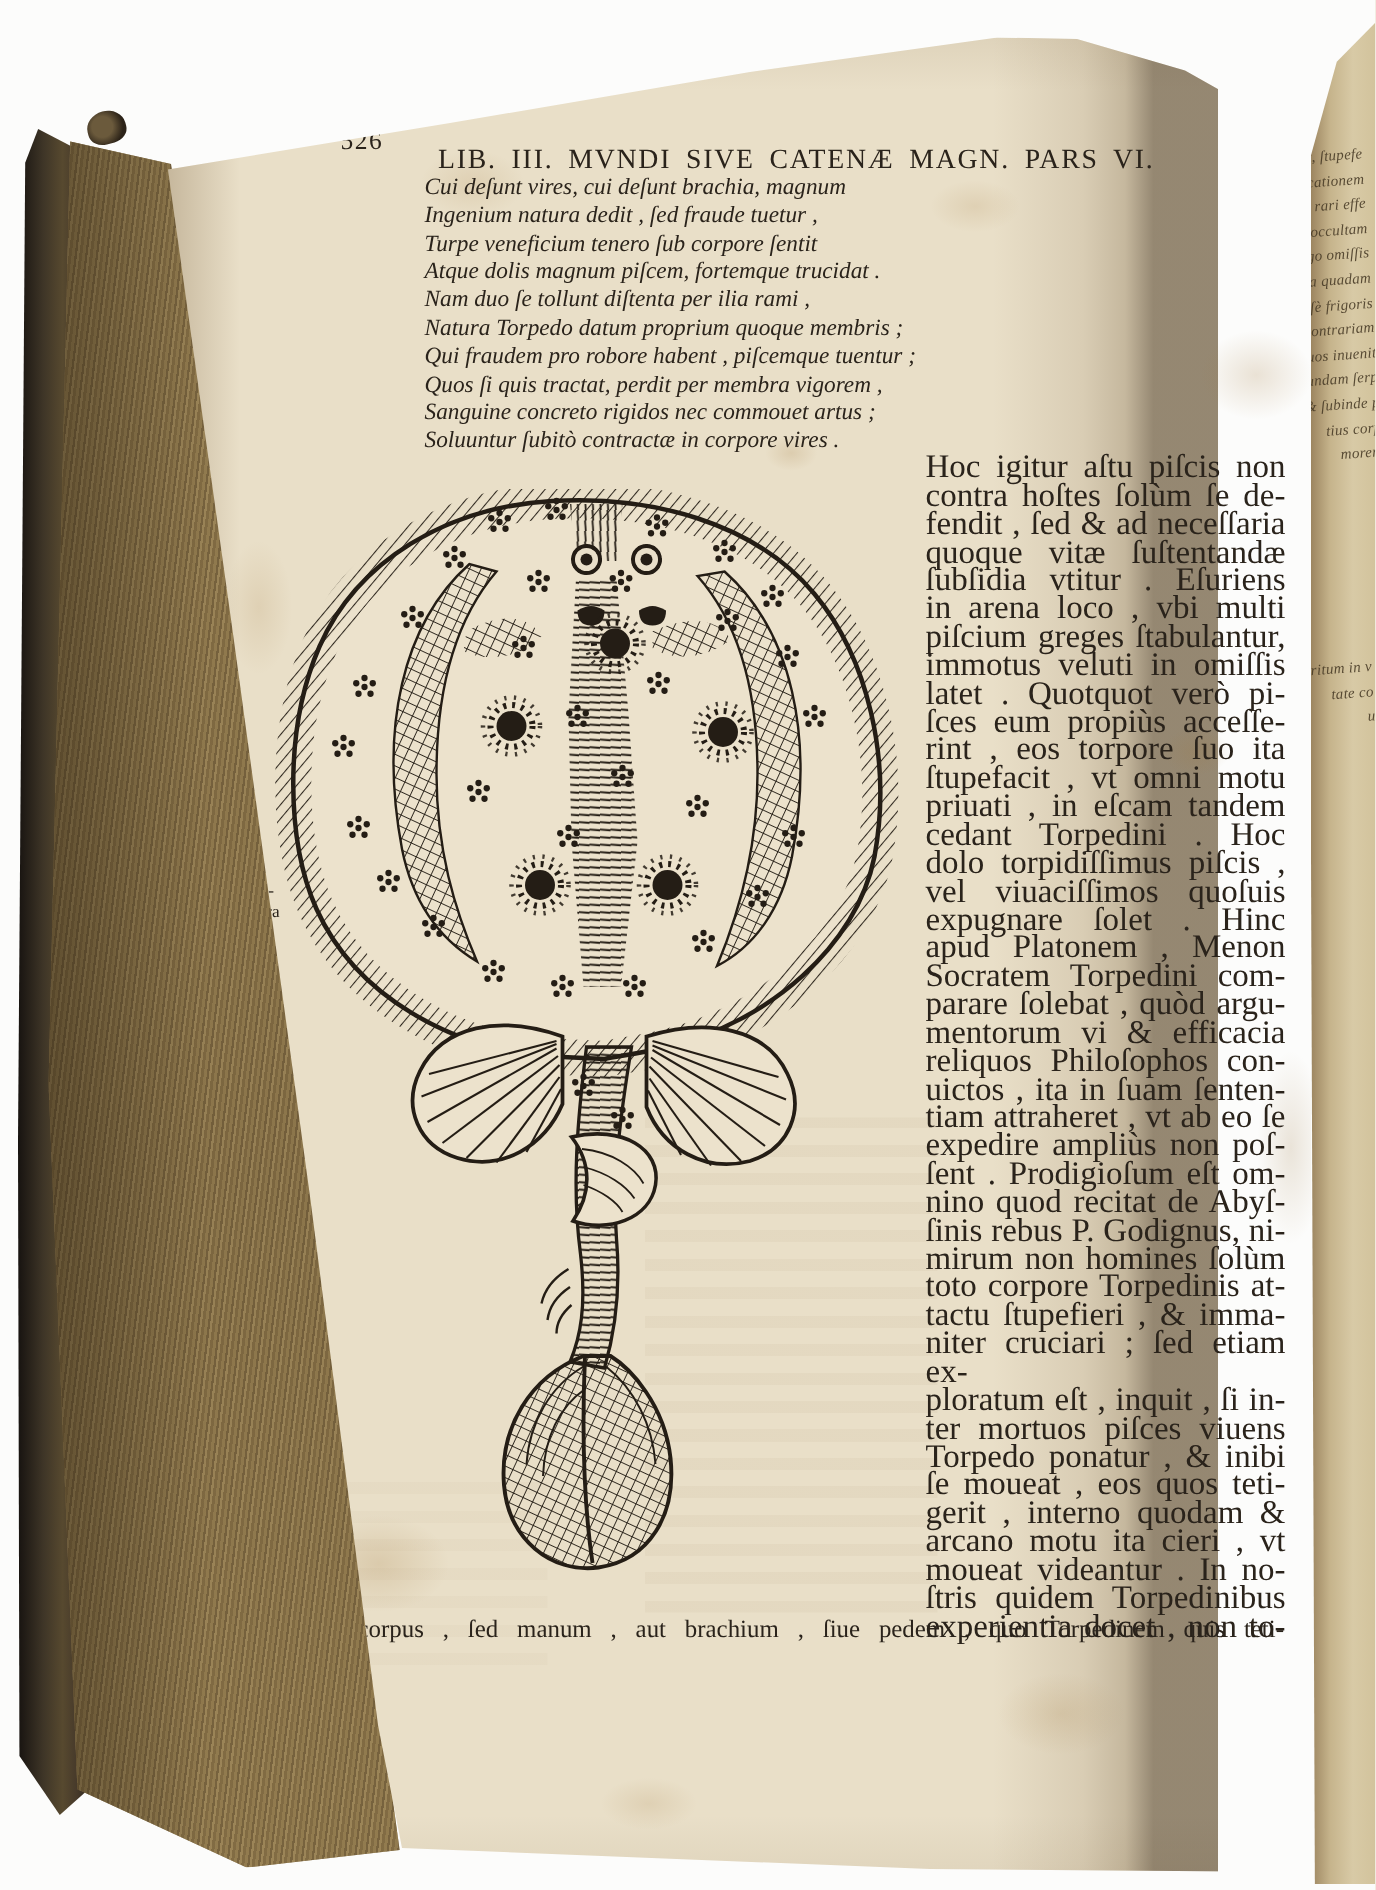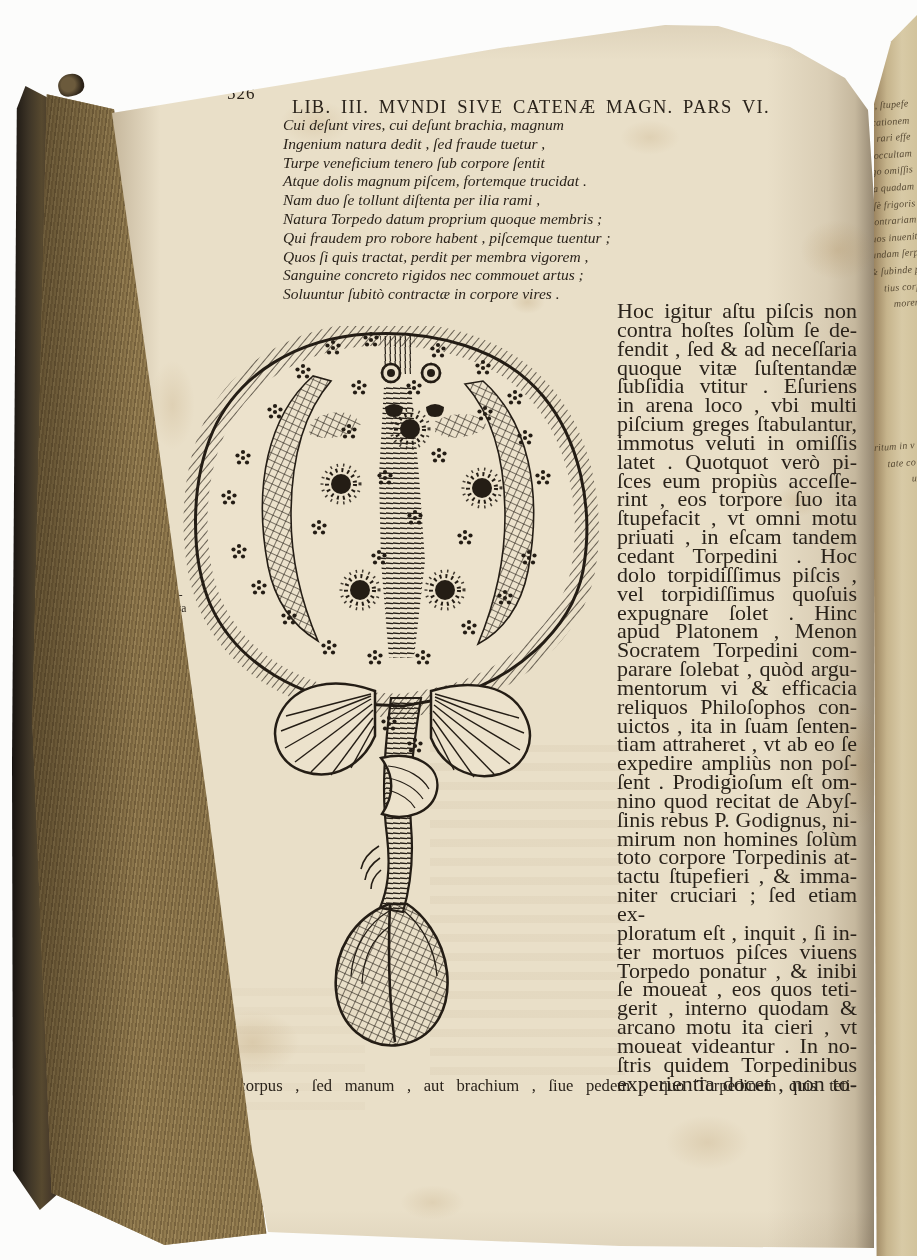--- a/index.html
+++ b/index.html
@@ -23,21 +23,21 @@
   }
   .fore-edge{
     position:absolute;left:30px;top:85px;width:240px;height:1160px;
     background:
       linear-gradient(90deg, rgba(40,30,15,.45), rgba(0,0,0,0) 45%),
       repeating-linear-gradient(97deg,#97805299 0 2px,#6e5a38aa 2px 3.5px,#a68f60a0 3.5px 5px,#7c663f99 5px 7px),
       linear-gradient(180deg,#8d774c,#7a6540 60%,#8a744a);
     clip-path:polygon(7% 0.8%,35% 2.1%,98.5% 99%,56% 100%,9% 95.5%,1% 55%);
   }
   .page{
-    position:absolute;left:0;top:0;width:917px;height:1260px;
+    position:absolute;left:0;top:0;width:812px;height:1260px;
     background:
       linear-gradient(90deg, rgba(125,100,65,.32) 112px, rgba(125,100,65,0) 160px),
       linear-gradient(270deg, rgba(66,49,28,.50) 43px, rgba(105,82,48,.28) 62px, rgba(120,95,60,.14) 90px, rgba(0,0,0,0) 150px),
       linear-gradient(180deg, rgba(120,95,60,.16) 0, rgba(0,0,0,0) 60px),
       linear-gradient(0deg, rgba(120,95,60,.10) 0, rgba(0,0,0,0) 50px),
       var(--page,#e9dfc8);
     clip-path:polygon(112px 113px,300px 82px,500px 48px,665px 25px,718px 26px,790px 47px,845px 78px,868px 110px,874px 200px,874px 1248px,620px 1246px,268px 1232px,252px 1150px,207px 800px,155px 420px);
   }
   .next-page{
     position:absolute;left:874px;top:10px;width:43px;height:1246px;overflow:hidden;
@@ -139,21 +139,21 @@
         <div class="col-line">in arena loco , vbi multi</div>
         <div class="col-line">piſcium greges ſtabulantur,</div>
         <div class="col-line">immotus veluti in omiſſis</div>
         <div class="col-line">latet . Quotquot verò pi-</div>
         <div class="col-line">ſces eum propiùs acceſſe-</div>
         <div class="col-line">rint , eos torpore ſuo ita</div>
         <div class="col-line">ſtupefacit , vt omni motu</div>
         <div class="col-line">priuati , in eſcam tandem</div>
         <div class="col-line">cedant Torpedini . Hoc</div>
         <div class="col-line">dolo torpidiſſimus piſcis ,</div>
-        <div class="col-line">vel torpidiſſimus quoſuis</div>
+        <div class="col-line">vel viuaciſſimos quoſuis</div>
         <div class="col-line">expugnare ſolet . Hinc</div>
         <div class="col-line">apud Platonem , Menon</div>
         <div class="col-line">Socratem Torpedini com-</div>
         <div class="col-line">parare ſolebat , quòd argu-</div>
         <div class="col-line">mentorum vi &amp; efficacia</div>
         <div class="col-line">reliquos Philoſophos con-</div>
         <div class="col-line">uictos , ita in ſuam ſenten-</div>
         <div class="col-line">tiam attraheret , vt ab eo ſe</div>
         <div class="col-line">expedire ampliùs non poſ-</div>
         <div class="col-line">ſent . Prodigioſum eſt om-</div>

